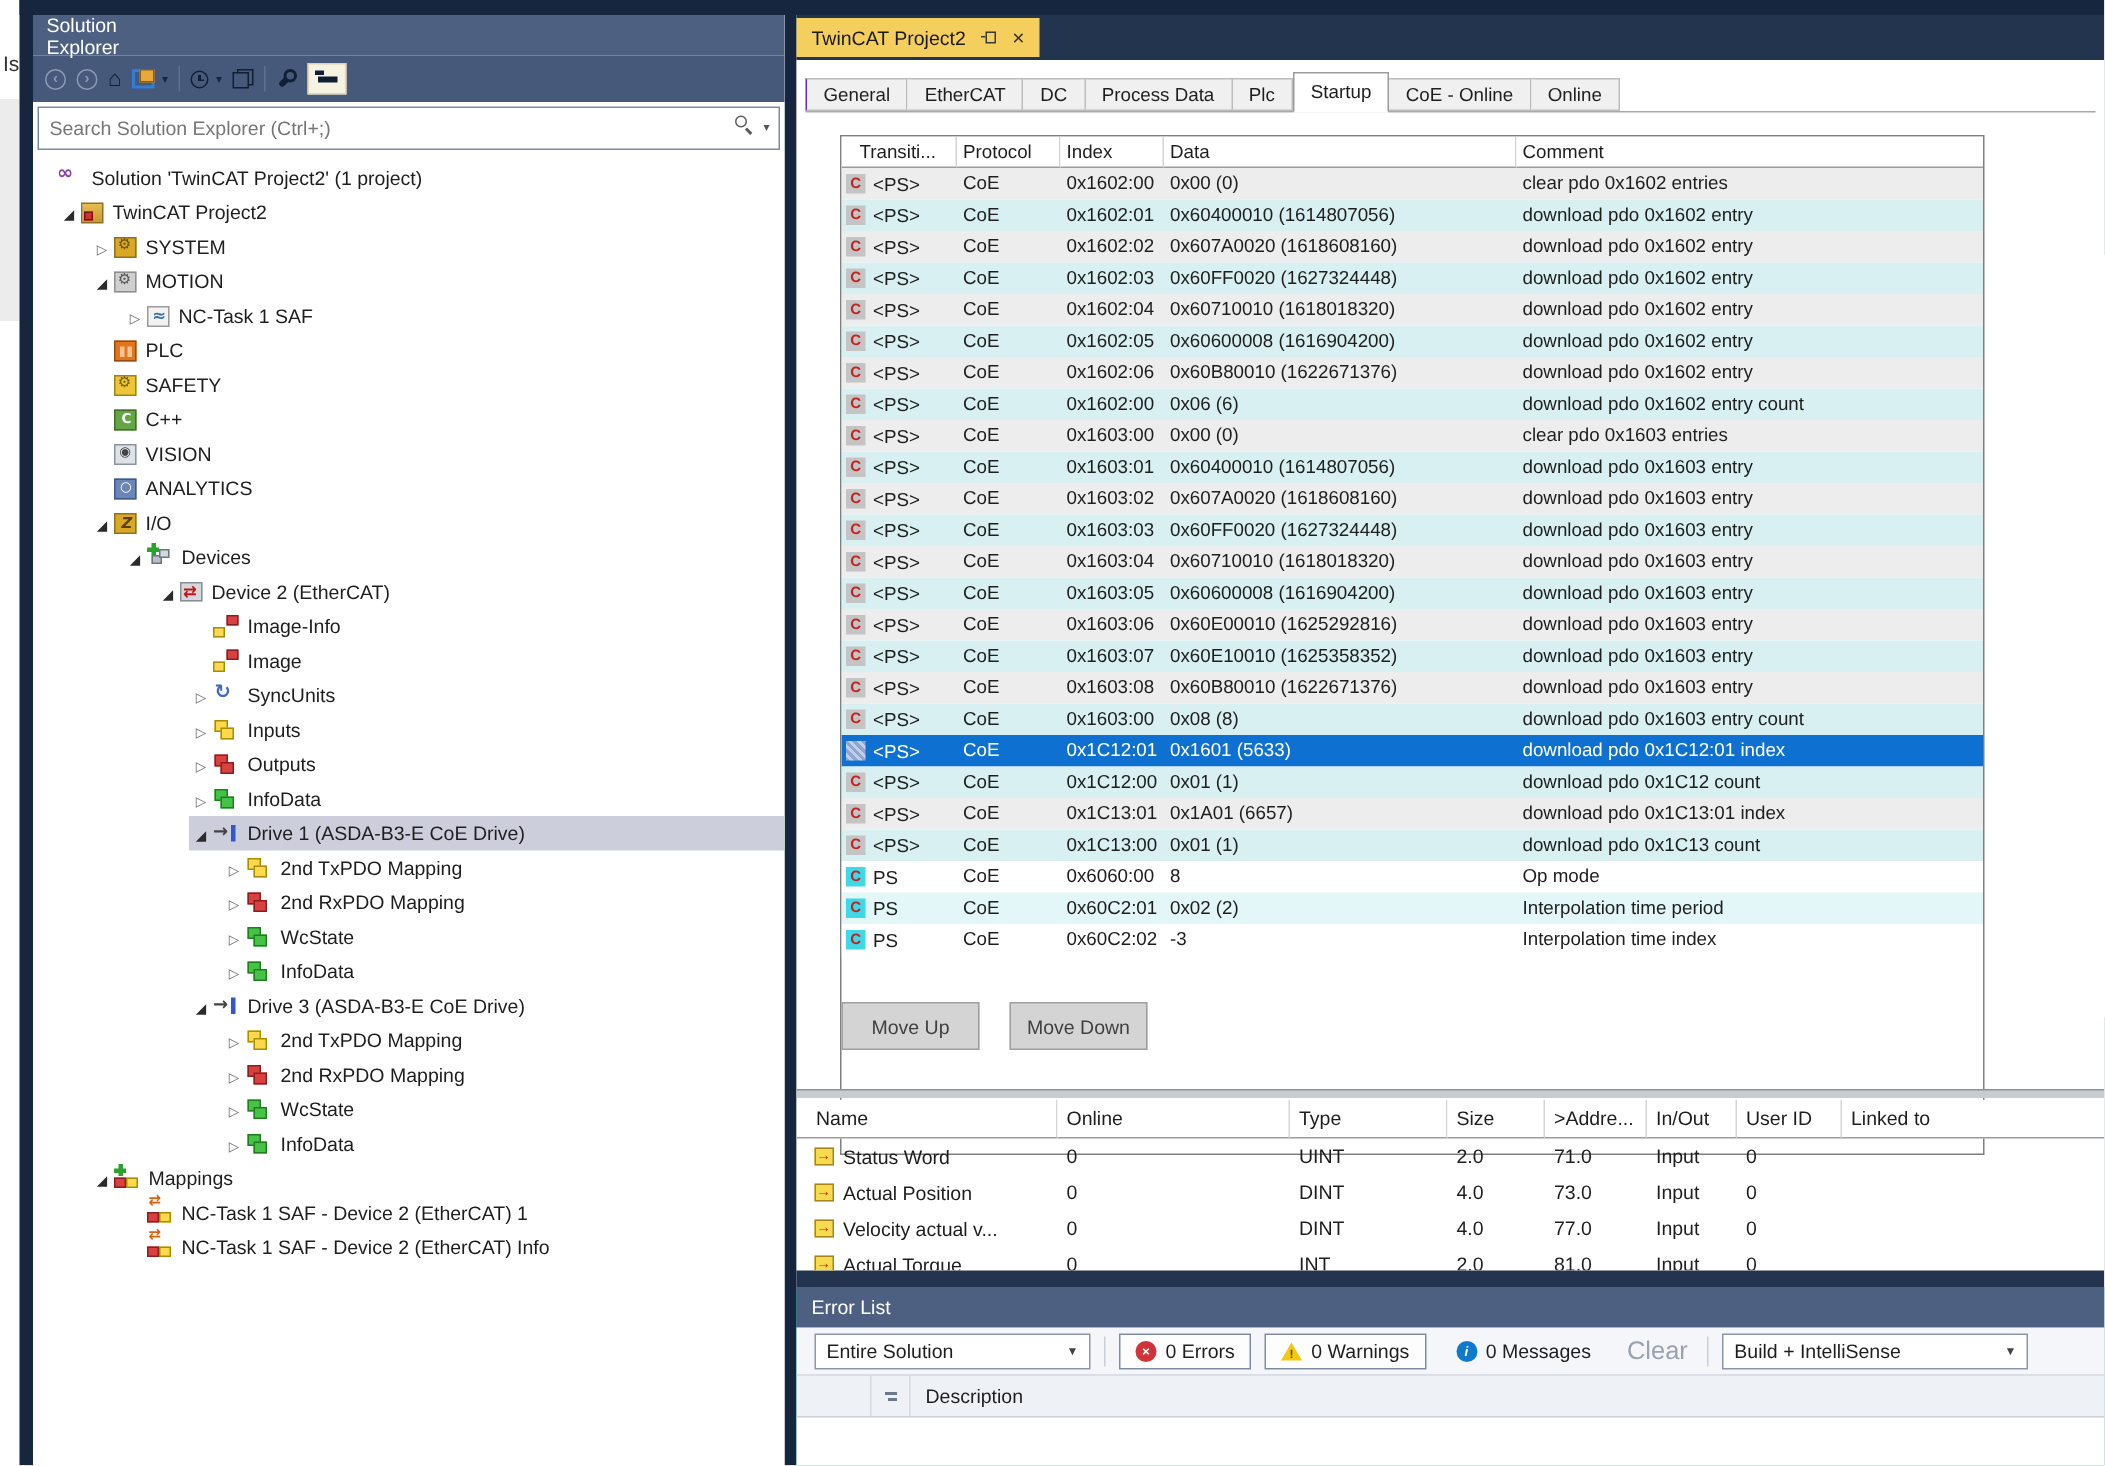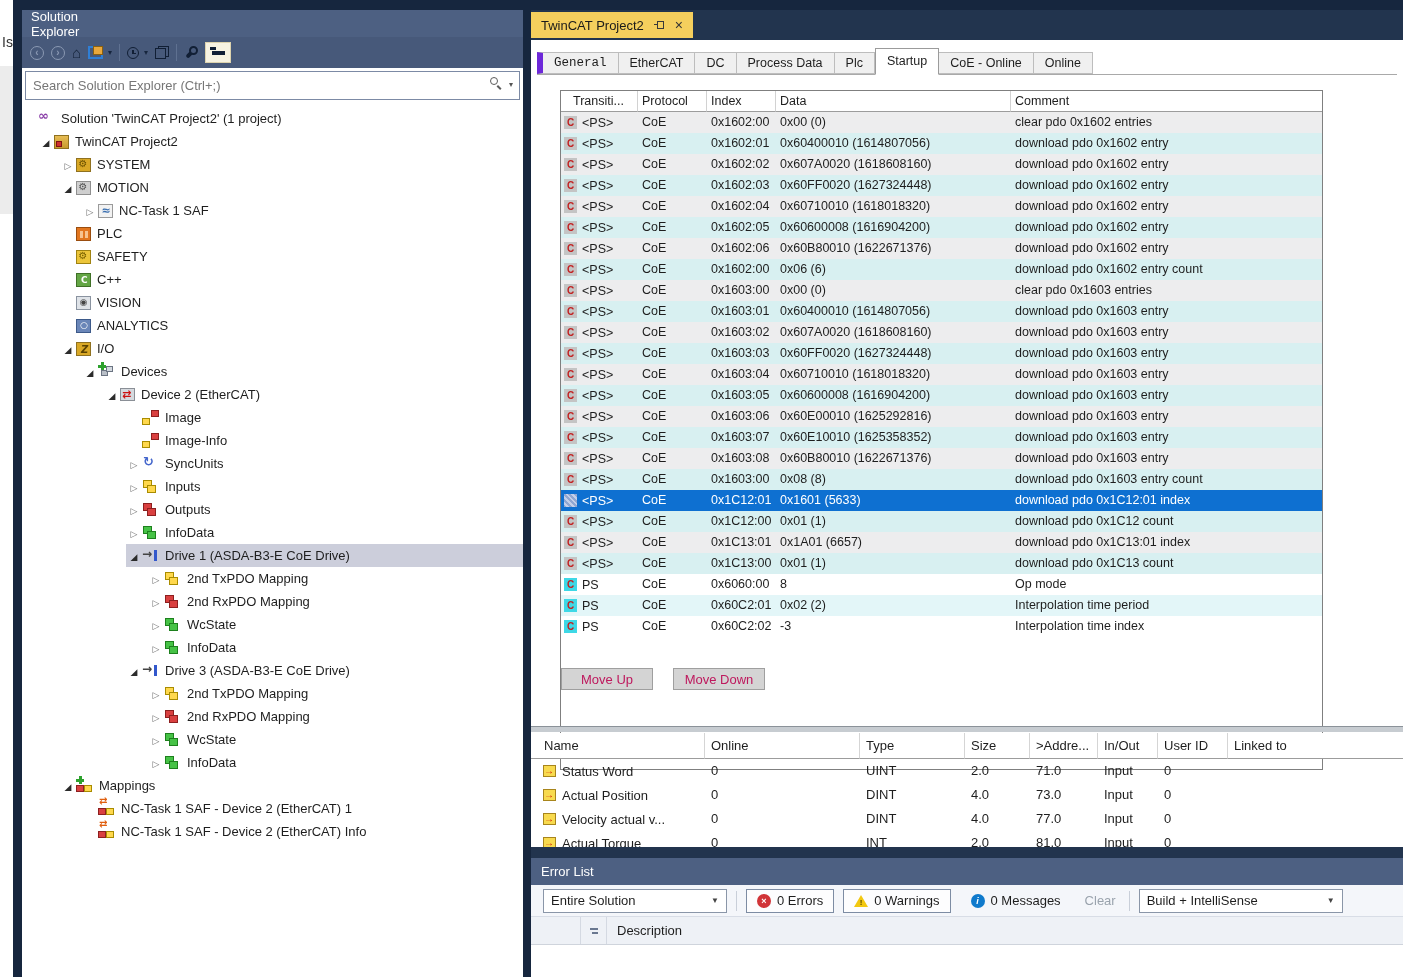--- a/index.html
+++ b/index.html
@@ -122,21 +122,21 @@
           color:#1a1a1a;font-size:13px;}
   .pin-h{position:relative;width:13px;height:12px;}
   .pin-h::before{content:"";position:absolute;left:4px;top:2px;width:5px;height:6px;border:1.5px solid #3a3a3a;}
   .pin-h::after{content:"";position:absolute;left:1px;top:4.5px;width:3px;height:1.5px;background:#3a3a3a;}
   .doctab .x{font-size:14px;color:#333;line-height:14px;}
 
   .docbody{position:absolute;left:0;top:30px;right:0;height:807px;background:#fff;overflow:hidden;}
 
   .subtabs{position:absolute;left:6px;top:8px;right:6px;height:27px;display:flex;align-items:flex-end;border-bottom:1px solid #a9a9a9;}
   .stab{height:22px;padding:0 11px;background:#f0f0f0;border:1px solid #bdbdbd;border-left:none;font-size:12.5px;line-height:21px;color:#1e1e1e;white-space:nowrap;}
-  .stab:first-child{border-left:6px solid #6d28d9;font-family:Liberation Mono, monospace;}
+  .stab:first-child{border-left:1px solid #6d28d9;}
   .stab.active{background:#fff;height:27px;line-height:25px;border:1px solid #9b9b9b;border-bottom:1px solid #fff;margin-bottom:-1px;position:relative;z-index:2;margin-top:28px;}
 
   .grid{position:absolute;left:29px;top:50px;width:763px;height:680px;border:1px solid #7f7f7f;background:#fff;overflow:hidden;}
   .ghead,.grow{display:grid;grid-template-columns:77px 69px 69px 235px 313px;}
   .gh{padding:3px 4px;font-size:12.5px;border-right:1px solid #d2d2d2;border-bottom:1px solid #9c9c9c;background:#fff;
       white-space:nowrap;overflow:hidden;}
   .gh:first-child{padding-left:12px;}
   .gh:last-child{border-right:none;}
   .grow{height:21px;}
   .gc{padding:2px 4px;font-size:12.5px;line-height:16px;white-space:nowrap;overflow:hidden;}
@@ -145,21 +145,21 @@
   .bg-cyan{background:#d8f0f1;}
   .bg-white{background:#ffffff;}
   .bg-ltcyan{background:#e3f6f8;}
   .bg-sel{background:#0e70d1;color:#fff;}
   .tic{width:13px;height:13px;flex:none;}
   .tic-gray{background:#c4c4c4;}
   .tic-cyan{background:#3ed8e6;}
   .tic-gray::before,.tic-cyan::before{content:"C";display:block;text-align:center;color:#c22222;font-weight:bold;font-size:10px;line-height:13px;}
   .tic-sel{background:repeating-linear-gradient(45deg,#8fa6d2 0 2px,#c3cfe8 2px 4px);}
 
-  .mvbtn{position:absolute;top:628px;width:92px;height:22px;background:#d4d4d4;border:1px solid #9f9f9f;color:#be185d;
+  .mvbtn{position:absolute;top:628px;width:92px;height:32px;background:#d4d4d4;border:1px solid #9f9f9f;color:#404040;
          font-size:13px;text-align:center;line-height:19px;font-family:"Liberation Sans",sans-serif;}
   .mvup{left:30px;} .mvdown{left:142px;}
 
   .vsplit{position:absolute;left:0;right:0;top:686px;height:6px;background:#c7ccd1;border-top:1px solid #8b9299;}
 
   .vtable{position:absolute;left:0;right:0;top:693px;bottom:0;overflow:hidden;}
   .vhead,.vrow{display:grid;grid-template-columns:174px 155px 105px 65px 68px 60px 70px 1fr;}
   .vh{padding:5px 6px;font-size:13px;background:#fff;border-right:1px solid #d5d5d5;border-bottom:1px solid #9c9c9c;white-space:nowrap;overflow:hidden;}
   .vh:first-child{padding-left:13px;}
   .vh:last-child{border-right:none;}
@@ -173,21 +173,21 @@
   .elist{position:absolute;left:0;top:848px;right:0;bottom:0;background:#14b8a6;}
   .el-title{height:27px;background:#4d6082;color:#fff;font-size:13px;display:flex;align-items:center;padding-left:10px;}
   .el-toolbar{height:32px;background:#f4f6fa;display:flex;align-items:center;gap:9px;padding-left:12px;border-bottom:1px solid #d8dde6;}
   .combo{height:24px;background:#fff;border:1px solid #8a96a8;display:flex;align-items:center;justify-content:space-between;
          padding:0 7px;font-size:13px;color:#1e1e1e;}
   .combo .caret3{font-size:8px;color:#444;margin-left:8px;}
   .combo.scopebox{width:184px;gap:24px;}
   .combo.buildbox{width:204px;}
   .elbtn{height:24px;border:1px solid #7d8ca3;background:#fdfdfe;display:flex;align-items:center;gap:6px;padding:0 10px;font-size:13px;color:#1e1e1e;}
   .elbtn.flat{border-color:transparent;background:transparent;}
-  .elclear{color:#9aa3ad;font-size:13px;padding:0 4px;}
+  .elclear{color:#9aa3ad;font-size:17px;padding:0 4px;}
   .elsep{width:1px;height:20px;background:#c9cfd9;}
   .err-ic{width:14px;height:14px;border-radius:50%;background:#d13438;color:#fff;font-size:9px;font-weight:bold;
           display:flex;align-items:center;justify-content:center;line-height:14px;}
   .warn-ic{position:relative;width:0;height:0;border-left:7px solid transparent;border-right:7px solid transparent;border-bottom:12px solid #f2c811;}
   .warn-ic i{position:absolute;left:-1.5px;top:3px;font-style:normal;font-size:8px;font-weight:bold;color:#5a4a00;}
   .info-ic{width:14px;height:14px;border-radius:50%;background:#0f7acc;color:#fff;font-size:9px;font-weight:bold;font-style:italic;
            display:flex;align-items:center;justify-content:center;line-height:14px;}
   .el-head{height:28px;background:#eef1f6;border-bottom:1px solid #cfd4dc;display:flex;align-items:center;font-size:13px;color:#1e1e1e;}
   .elh-col1{width:50px;height:100%;border-right:1px solid #d4d9e2;}
   .elh-col2{width:26px;height:100%;border-right:1px solid #d4d9e2;display:flex;align-items:center;justify-content:center;}
@@ -340,29 +340,29 @@
             <span class="exp expanded"></span>
             <span class="ti i-ethercat"></span>
             <span class="tlabel">Device 2 (EtherCAT)</span>
           </span>
         </div>
         <div class="trow">
           <span class="tind" style="width: 104px;"></span>
           <span class="tsel">
             <span class="exp none"></span>
             <span class="ti i-image"></span>
-            <span class="tlabel">Image</span>
+            <span class="tlabel">Image-Info</span>
           </span>
         </div>
         <div class="trow">
           <span class="tind" style="width: 104px;"></span>
           <span class="tsel">
             <span class="exp none"></span>
             <span class="ti i-image"></span>
-            <span class="tlabel">Image-Info</span>
+            <span class="tlabel">Image</span>
           </span>
         </div>
         <div class="trow">
           <span class="tind" style="width: 104px;"></span>
           <span class="tsel">
             <span class="exp collapsed"></span>
             <span class="ti i-syncunits"></span>
             <span class="tlabel">SyncUnits</span>
           </span>
         </div>

